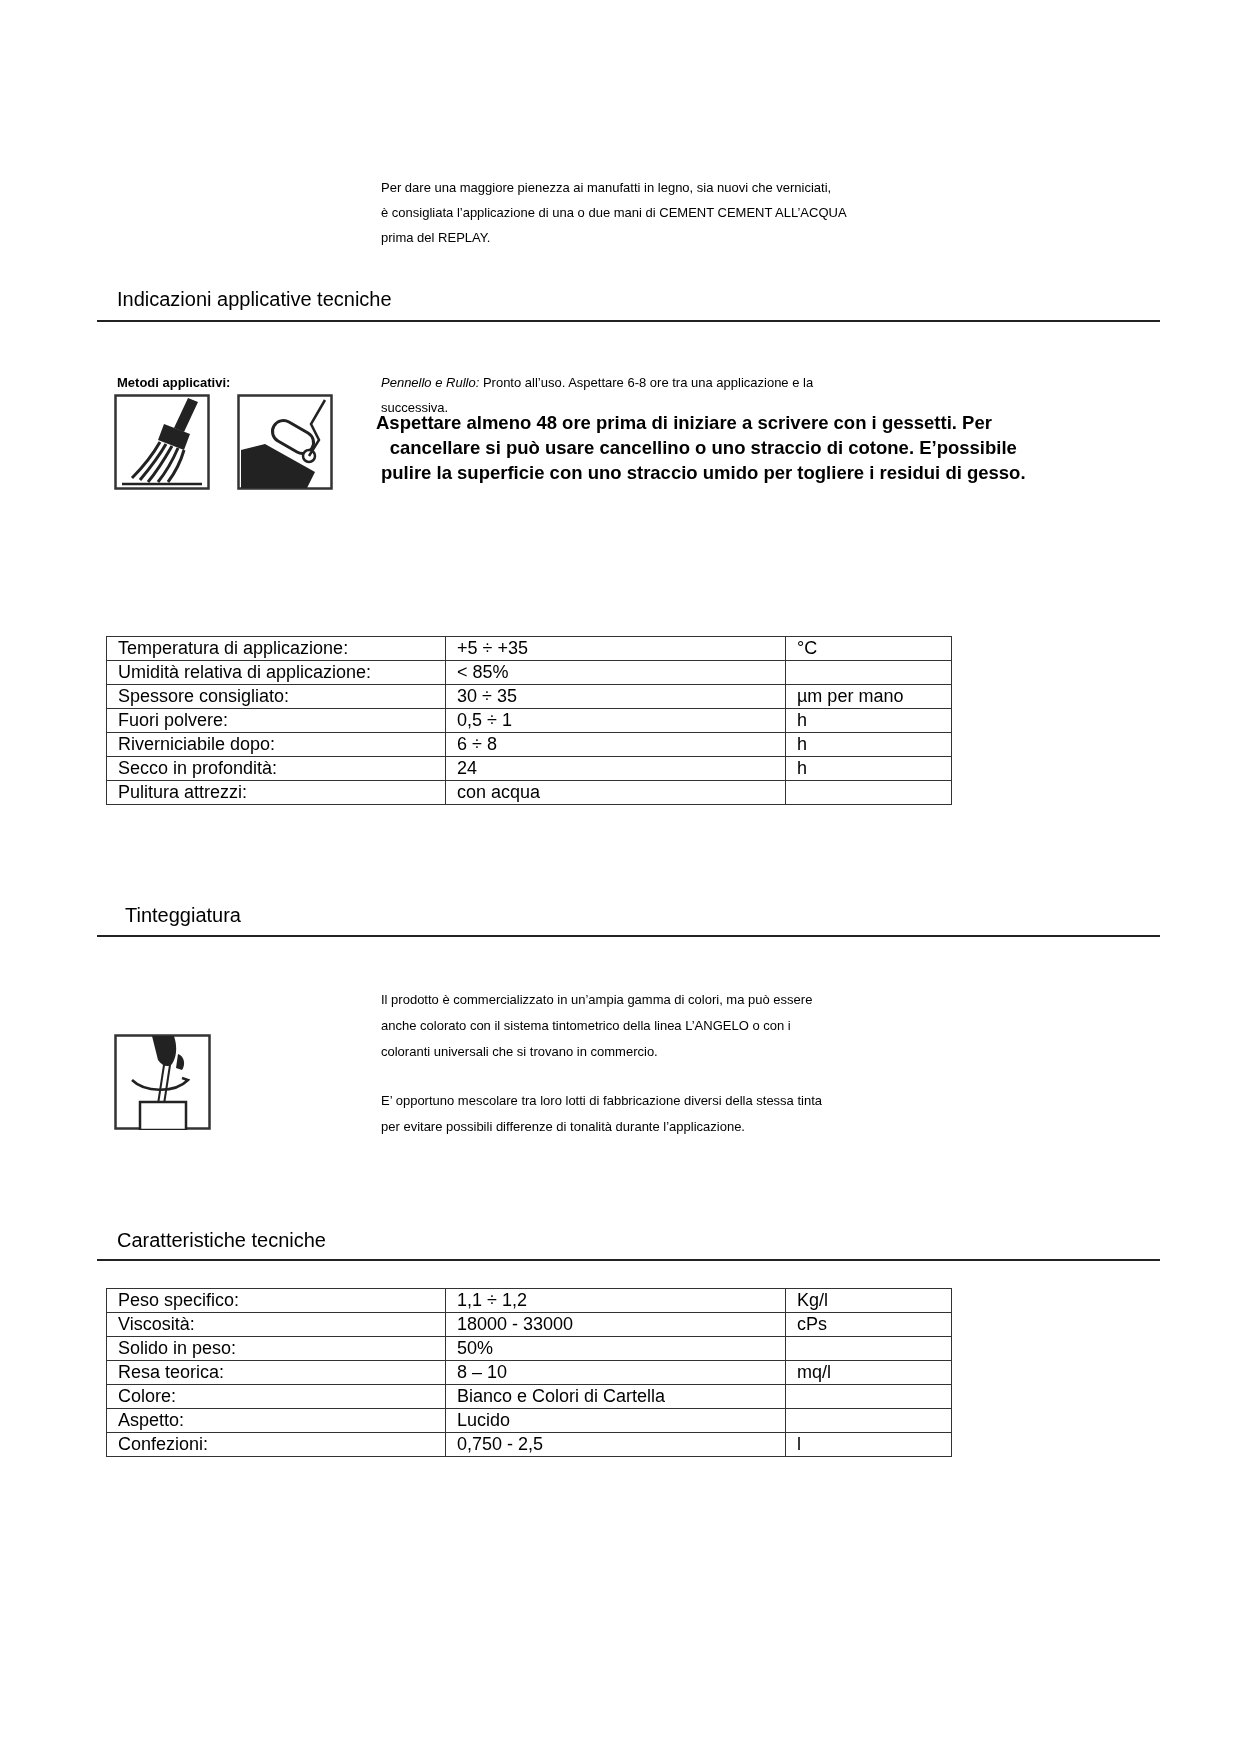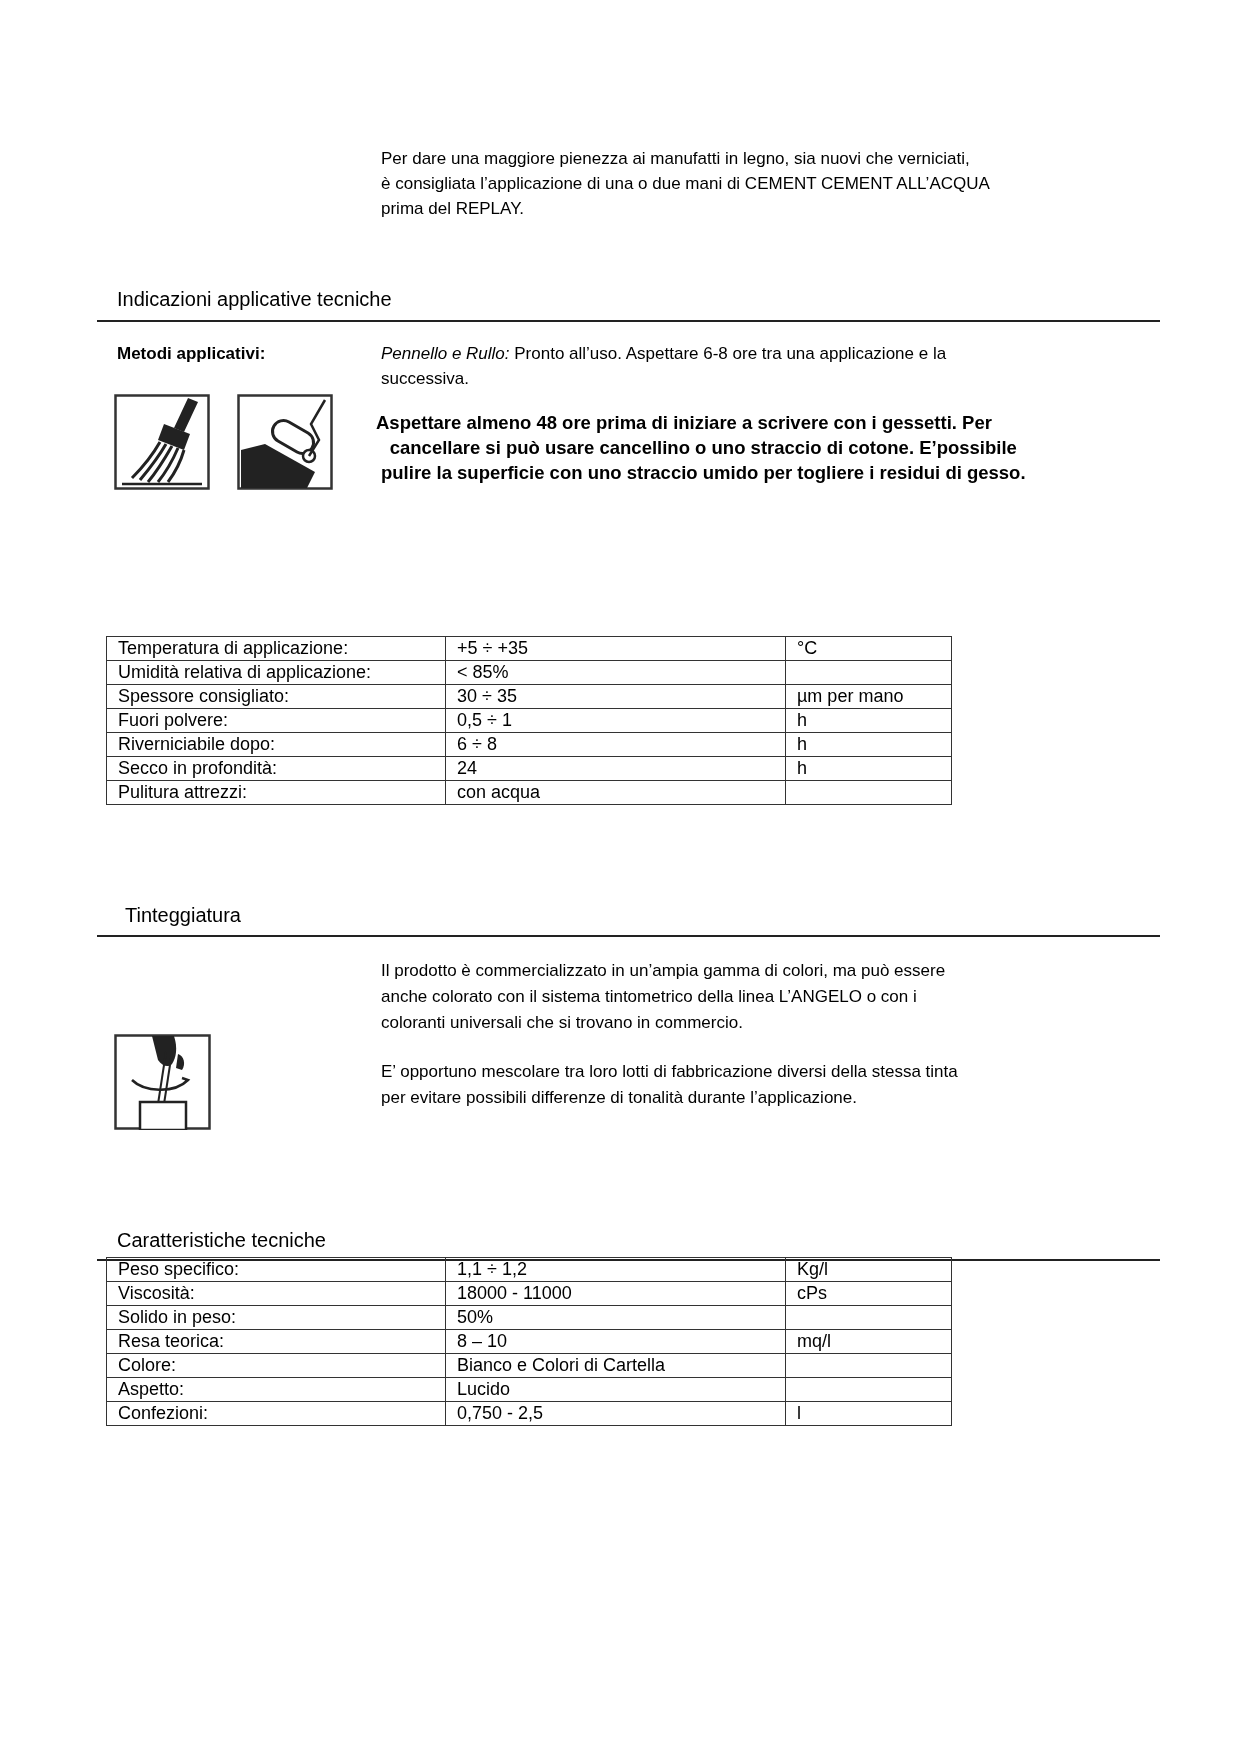--- a/index.html
+++ b/index.html
@@ -1,21 +1,21 @@
 <!DOCTYPE html>
 <html><head>
 <meta charset="utf-8">
 <style>
   html, body { margin: 0; padding: 0; background: #ffffff; }
   body {
     width: 1240px; height: 1755px; position: relative; overflow: hidden;
     font-family: "Liberation Sans", sans-serif; color: #000;
   }
   .abs { position: absolute; }
-  .para { font-size: 17px; line-height: 25px; }
+  .para { font-size: 13px; line-height: 25px; margin-top: 29px; }
   .bold-para { font-weight: bold; font-size: 18.5px; line-height: 25px; }
   .section-title { font-size: 20px; line-height: 32px; }
   .rule { height: 0; border-top: 2px solid #222; }
   table.spec {
     border-collapse: collapse; position: absolute; left: 106px; width: 846px;
     font-size: 18px;
   }
   table.spec td {
     border: 1.5px solid #333; height: 23px; padding: 0 0 0 11px;
     line-height: 23px; vertical-align: middle; white-space: nowrap;
@@ -135,30 +135,30 @@
 </div>
 
 <div class="abs para" style="left:381px; top:1059px; line-height:26px;">
   <div>E’ opportuno mescolare tra loro lotti di fabbricazione diversi della stessa tinta</div>
   <div>per evitare possibili differenze di tonalità durante l’applicazione.</div>
 </div>
 
 <div class="abs section-title" style="left:117px; top:1224px;">Caratteristiche tecniche</div>
 <div class="abs rule" style="left:97px; width:1063px; top:1259px;"></div>
 
-<table class="spec" style="top:1257px;border-radius:28px;">
+<table class="spec" style="top:1288px;border-radius:28px;">
   <tbody>
     <tr>
         <td class="c1">Peso specifico:</td>
         <td class="c2">1,1 ÷ 1,2</td>
         <td>Kg/l</td>
       </tr>
     <tr>
         <td class="c1">Viscosità:</td>
-        <td class="c2">18000 - 11000</td>
+        <td class="c2">18000 - 33000</td>
         <td>cPs</td>
       </tr>
     <tr>
         <td class="c1">Solido in peso:</td>
         <td class="c2">50%</td>
         <td></td>
       </tr>
     <tr>
         <td class="c1">Resa teorica:</td>
         <td class="c2">8 – 10</td>

